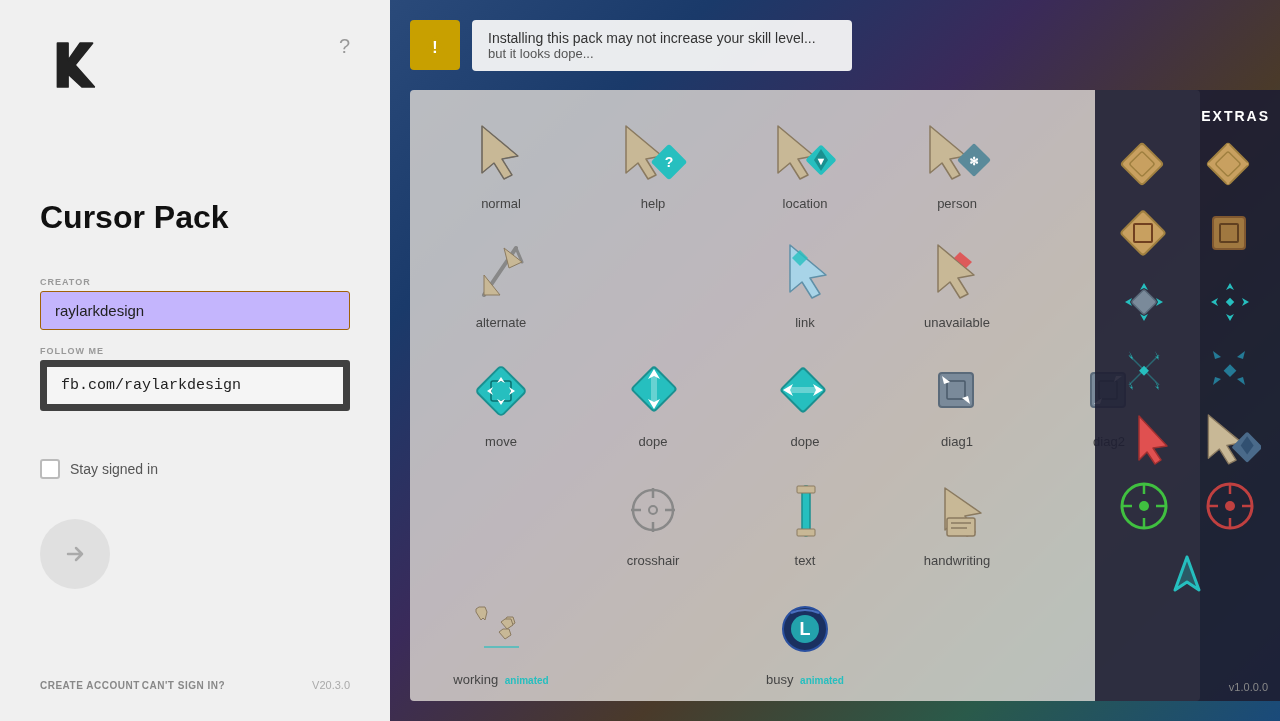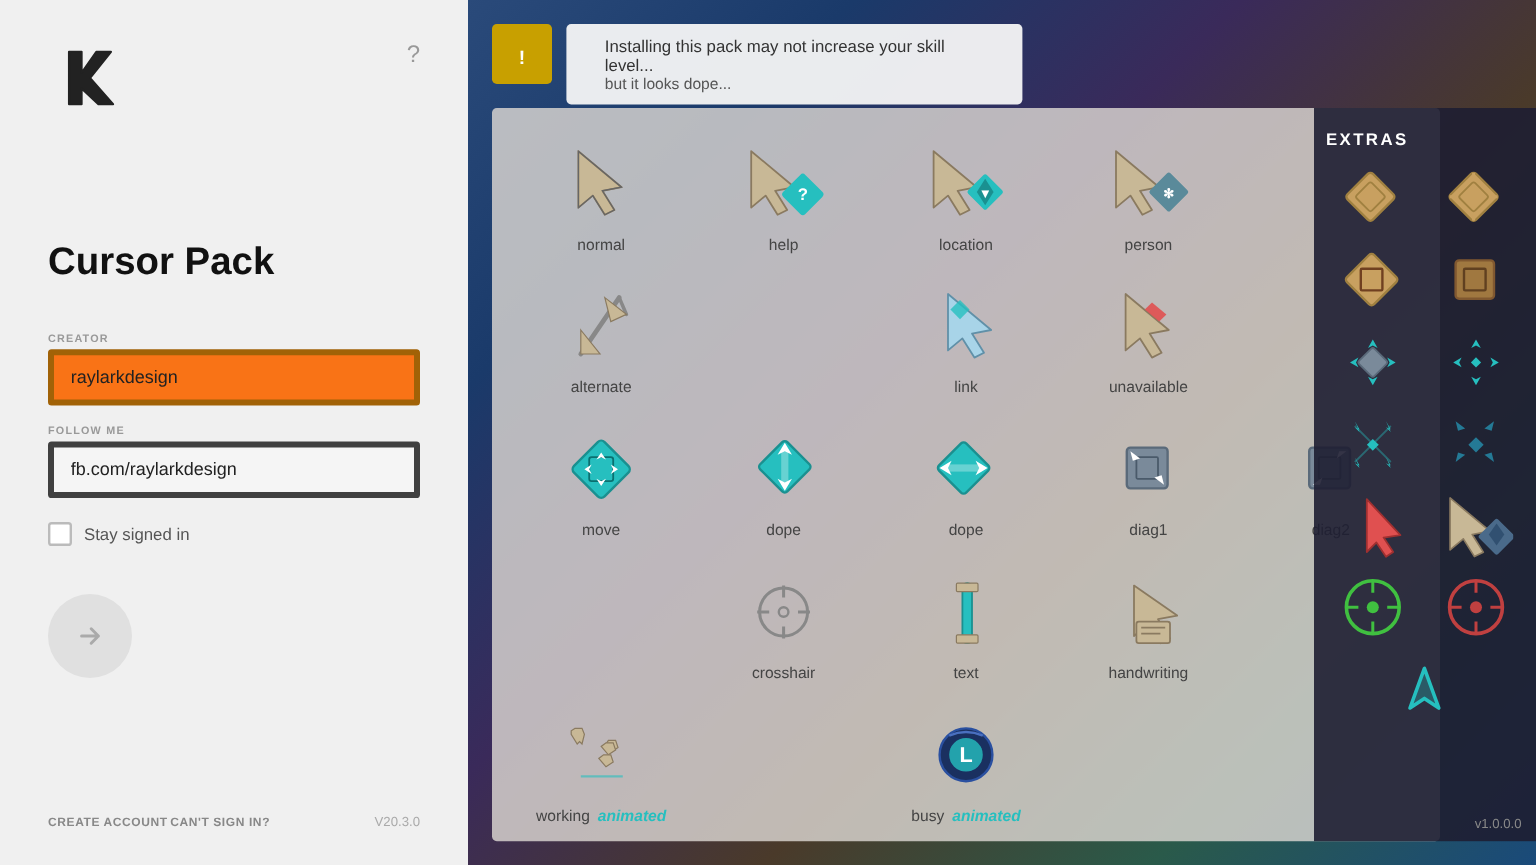--- a/index.html
+++ b/index.html
@@ -60,37 +60,38 @@
       font-weight: 700;
       color: #999;
       letter-spacing: 1px;
       text-transform: uppercase;
       margin-bottom: 4px;
     }
 
     .field-value {
       font-size: 15px;
       color: #222;
-      background: #f97316;
-      border: 5px solid #a16207;
+      background: #c4b5fd;
+      border: 1px solid #a16207;
       padding: 10px 14px;
       border-radius: 3px;
       width: 100%;
     }
 
     .follow-field {
       background: #f5f5f5;
-      border: 5px solid #404040;
+      border: 7px solid #404040;
+      font-family: Liberation Mono, monospace;
     }
 
     .stay-signed {
       display: flex;
       align-items: center;
       gap: 10px;
-      margin-top: 4px;
+      margin-top: 32px;
       margin-bottom: 40px;
     }
 
     .checkbox {
       width: 20px;
       height: 20px;
       border: 2px solid #bbb;
       border-radius: 3px;
       background: white;
       flex-shrink: 0;
@@ -182,21 +183,21 @@
       align-items: center;
       justify-content: center;
       flex-shrink: 0;
       font-size: 22px;
       color: white;
       font-weight: 900;
     }
 
     .notif-text-box {
       background: rgba(245, 245, 245, 0.95);
-      padding: 10px 32px;
+      padding: 10px 16px;
       border-radius: 4px;
       flex: 1;
       max-width: 380px;
     }
 
     .notif-line1 {
       font-size: 14px;
       color: #333;
       font-weight: 500;
     }
@@ -241,46 +242,45 @@
       position: relative;
     }
 
     .cursor-label {
       font-size: 13px;
       color: #444;
       text-align: center;
     }
 
     .animated-badge {
-      font-size: 13px;
+      font-size: 10px;
       color: #26bfbf;
       font-weight: 600;
       text-transform: lowercase;
       display: inline;
       margin-left: 3px;
-      font-style: italic;
     }
 
     
     .extras-panel {
       position: absolute;
       top: 90px;
       right: 0;
       width: 185px;
       bottom: 20px;
       background: rgba(30, 30, 50, 0.9);
       z-index: 10;
       padding: 10px;
     }
 
     .extras-title {
       font-size: 14px;
       font-weight: 700;
       color: white;
-      text-align: left;
+      text-align: right;
       letter-spacing: 2px;
       padding: 8px 0 12px;
     }
 
     .extras-grid {
       display: grid;
       grid-template-columns: 1fr 1fr;
       gap: 8px;
       align-items: center;
       justify-items: center;

